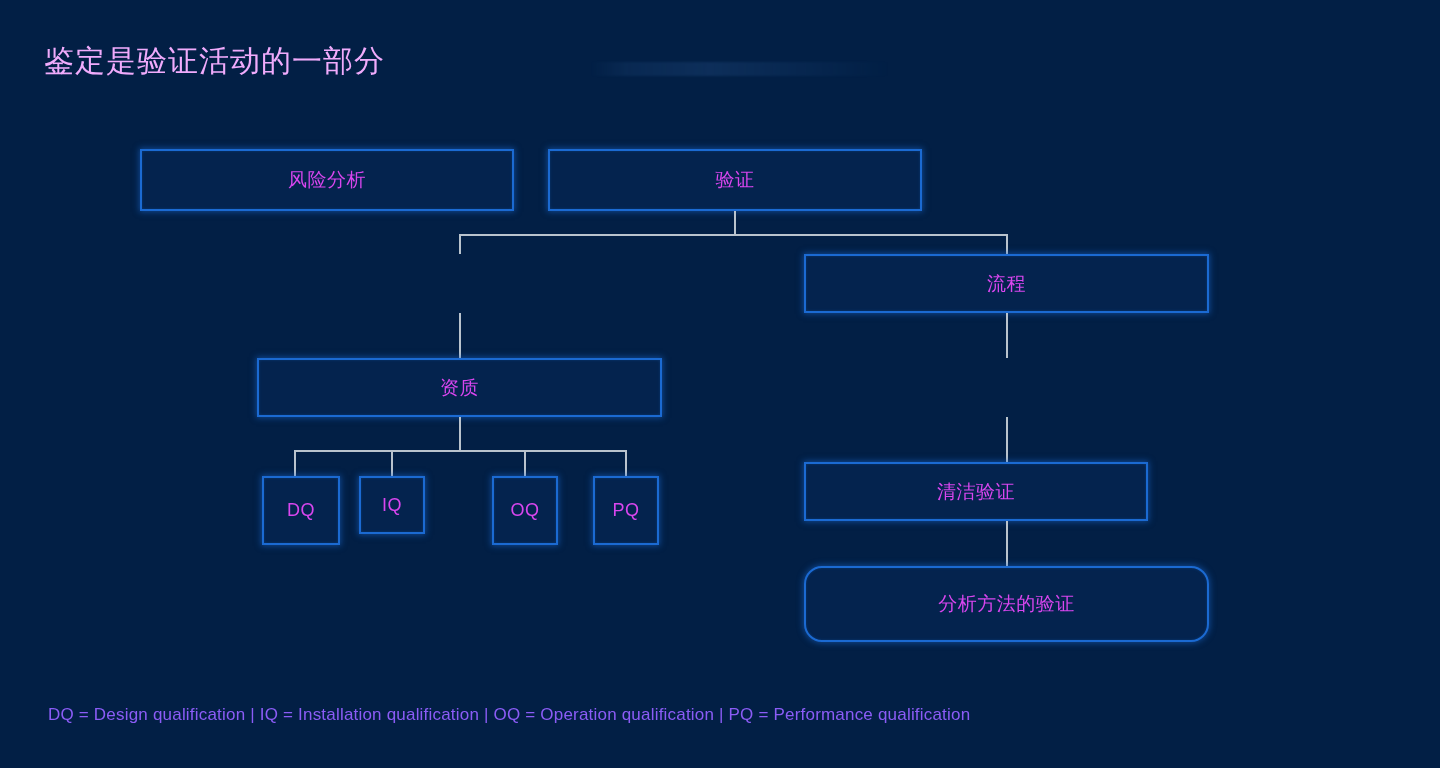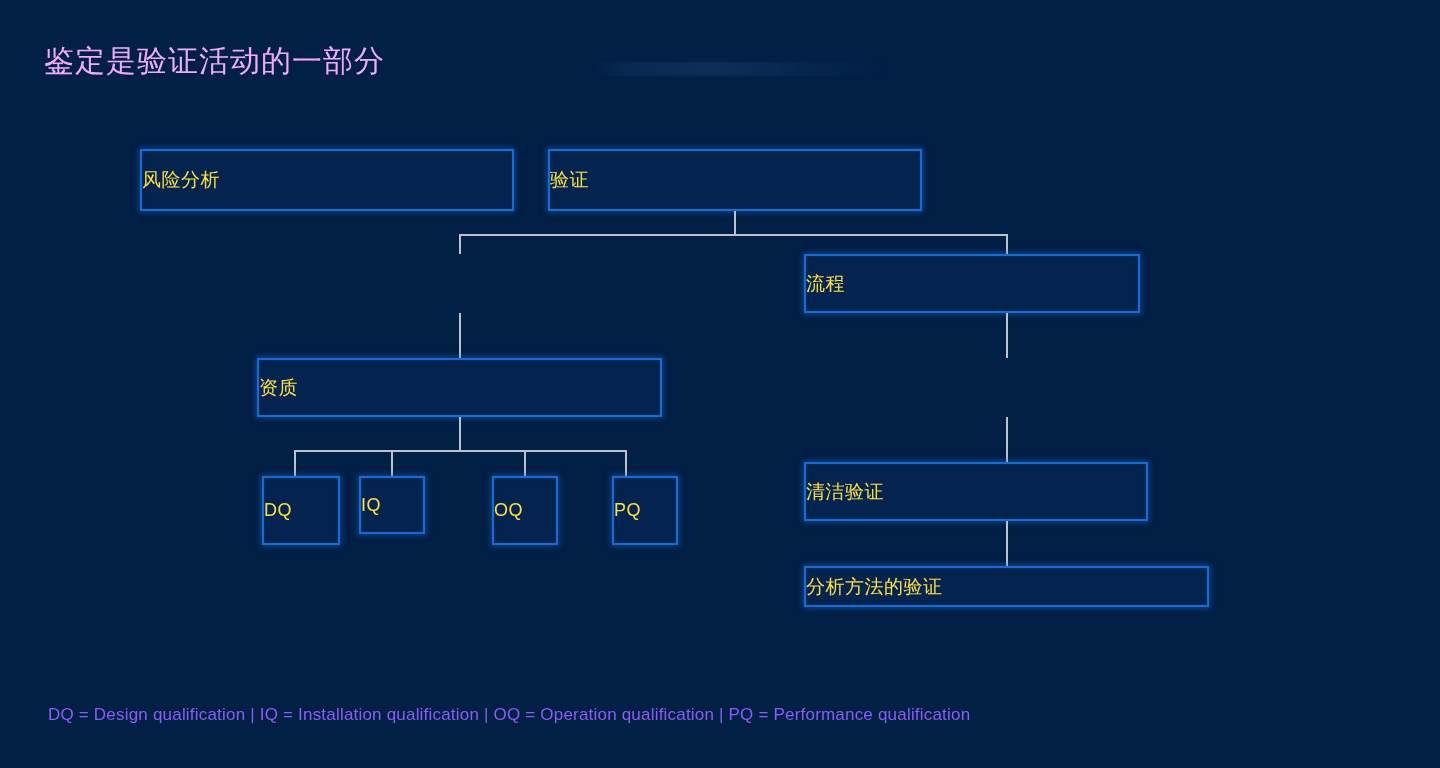--- a/index.html
+++ b/index.html
@@ -46,21 +46,22 @@
   
   .box {
     position: absolute;
     box-sizing: border-box;
     border: 2px solid #1b6ad2;
     background: #04234e;
     box-shadow: 0 0 6px 1px rgba(27,106,210,0.55),
                 inset 0 0 3px 0 rgba(27,106,210,0.30);
     display: flex;
     align-items: center;
-    color: #fde047;
+    justify-content: center;
+    color: #d946ef;
     font-size: 19px;
     letter-spacing: 0.5px;
   }
   .box.small {
     font-size: 18px;
     letter-spacing: 0.5px;
   }
 
   
   .vline, .hline {
@@ -119,38 +120,38 @@
 
   <div class="box small" style="left:262px; top:476px; width:78px; height:69px;">
     <span>DQ</span>
   </div>
   <div class="box small" style="left:359px; top:476px; width:66px; height:58px;">
     <span>IQ</span>
   </div>
   <div class="box small" style="left:492px; top:476px; width:66px; height:69px;">
     <span>OQ</span>
   </div>
-  <div class="box small" style="left:612px; top:476px; width:66px; height:69px;">
+  <div class="box small" style="left:593px; top:476px; width:66px; height:69px;">
     <span>PQ</span>
   </div>
 
-  <div class="box" style="left:804px; top:254px; width:336px; height:59px;">
+  <div class="box" style="left:804px; top:254px; width:405px; height:59px;">
     <span>流程</span>
   </div>
 
   <div class="vline" style="left:1006px; top:313px; height:45px;"></div>
 
 
   <div class="vline" style="left:1006px; top:417px; height:45px;"></div>
 
   <div class="box" style="left:804px; top:462px; width:344px; height:59px;">
     <span>清洁验证</span>
   </div>
 
   <div class="vline" style="left:1006px; top:521px; height:45px;"></div>
 
-  <div class="box" style="left:804px; top:566px; width:405px; height:41px;">
+  <div class="box" style="left:804px; top:566px; width:405px; height:76px;border-radius:18px;">
     <span>分析方法的验证</span>
   </div>
 
   <div class="legend">DQ = Design qualification | IQ = Installation qualification | OQ = Operation qualification | PQ = Performance qualification</div>
 
 </div>
 
 </body></html>

